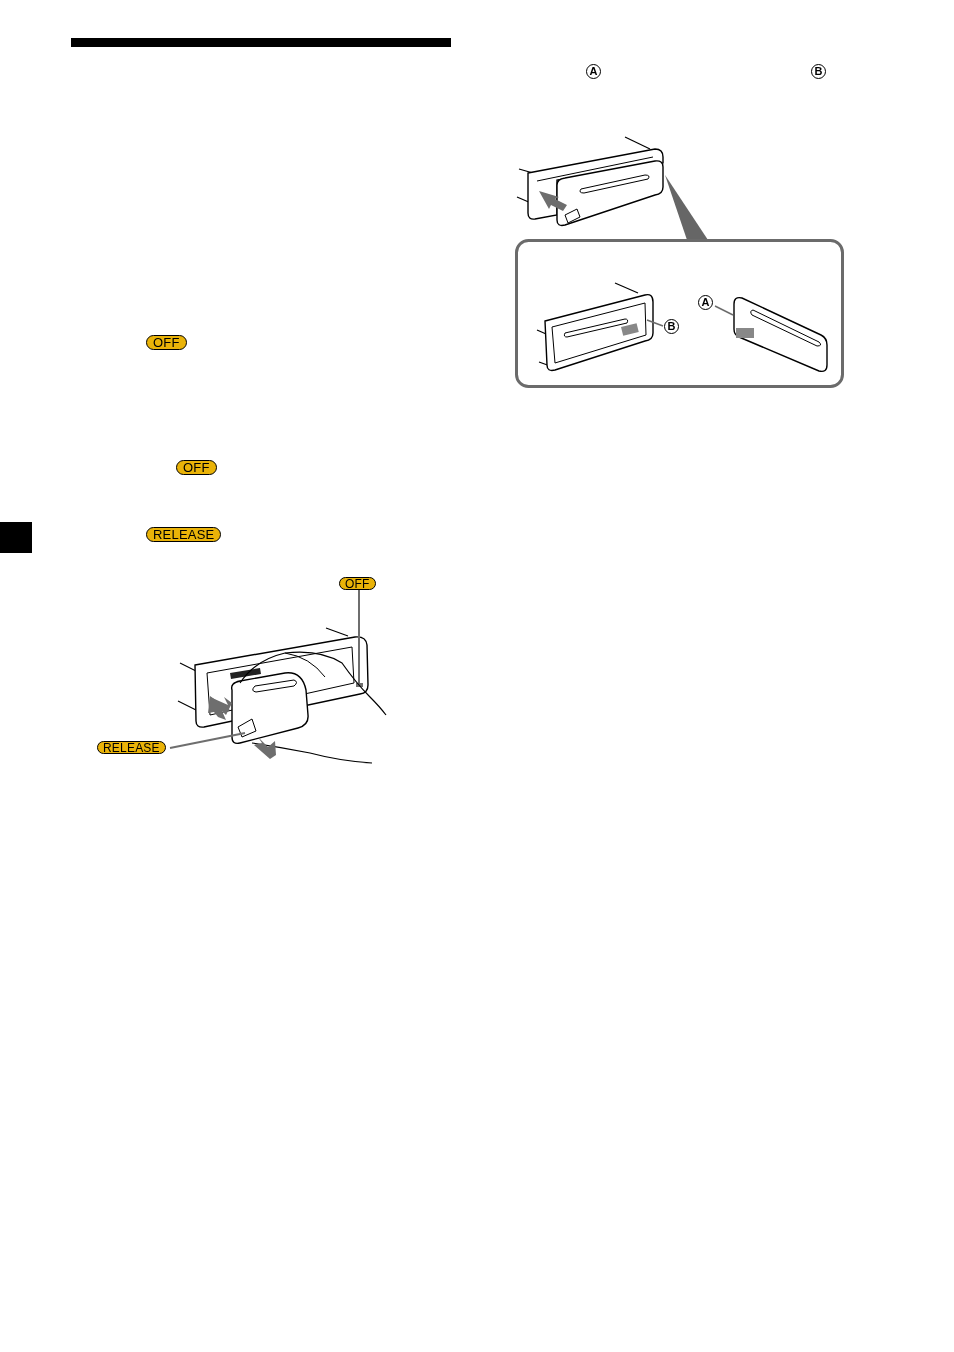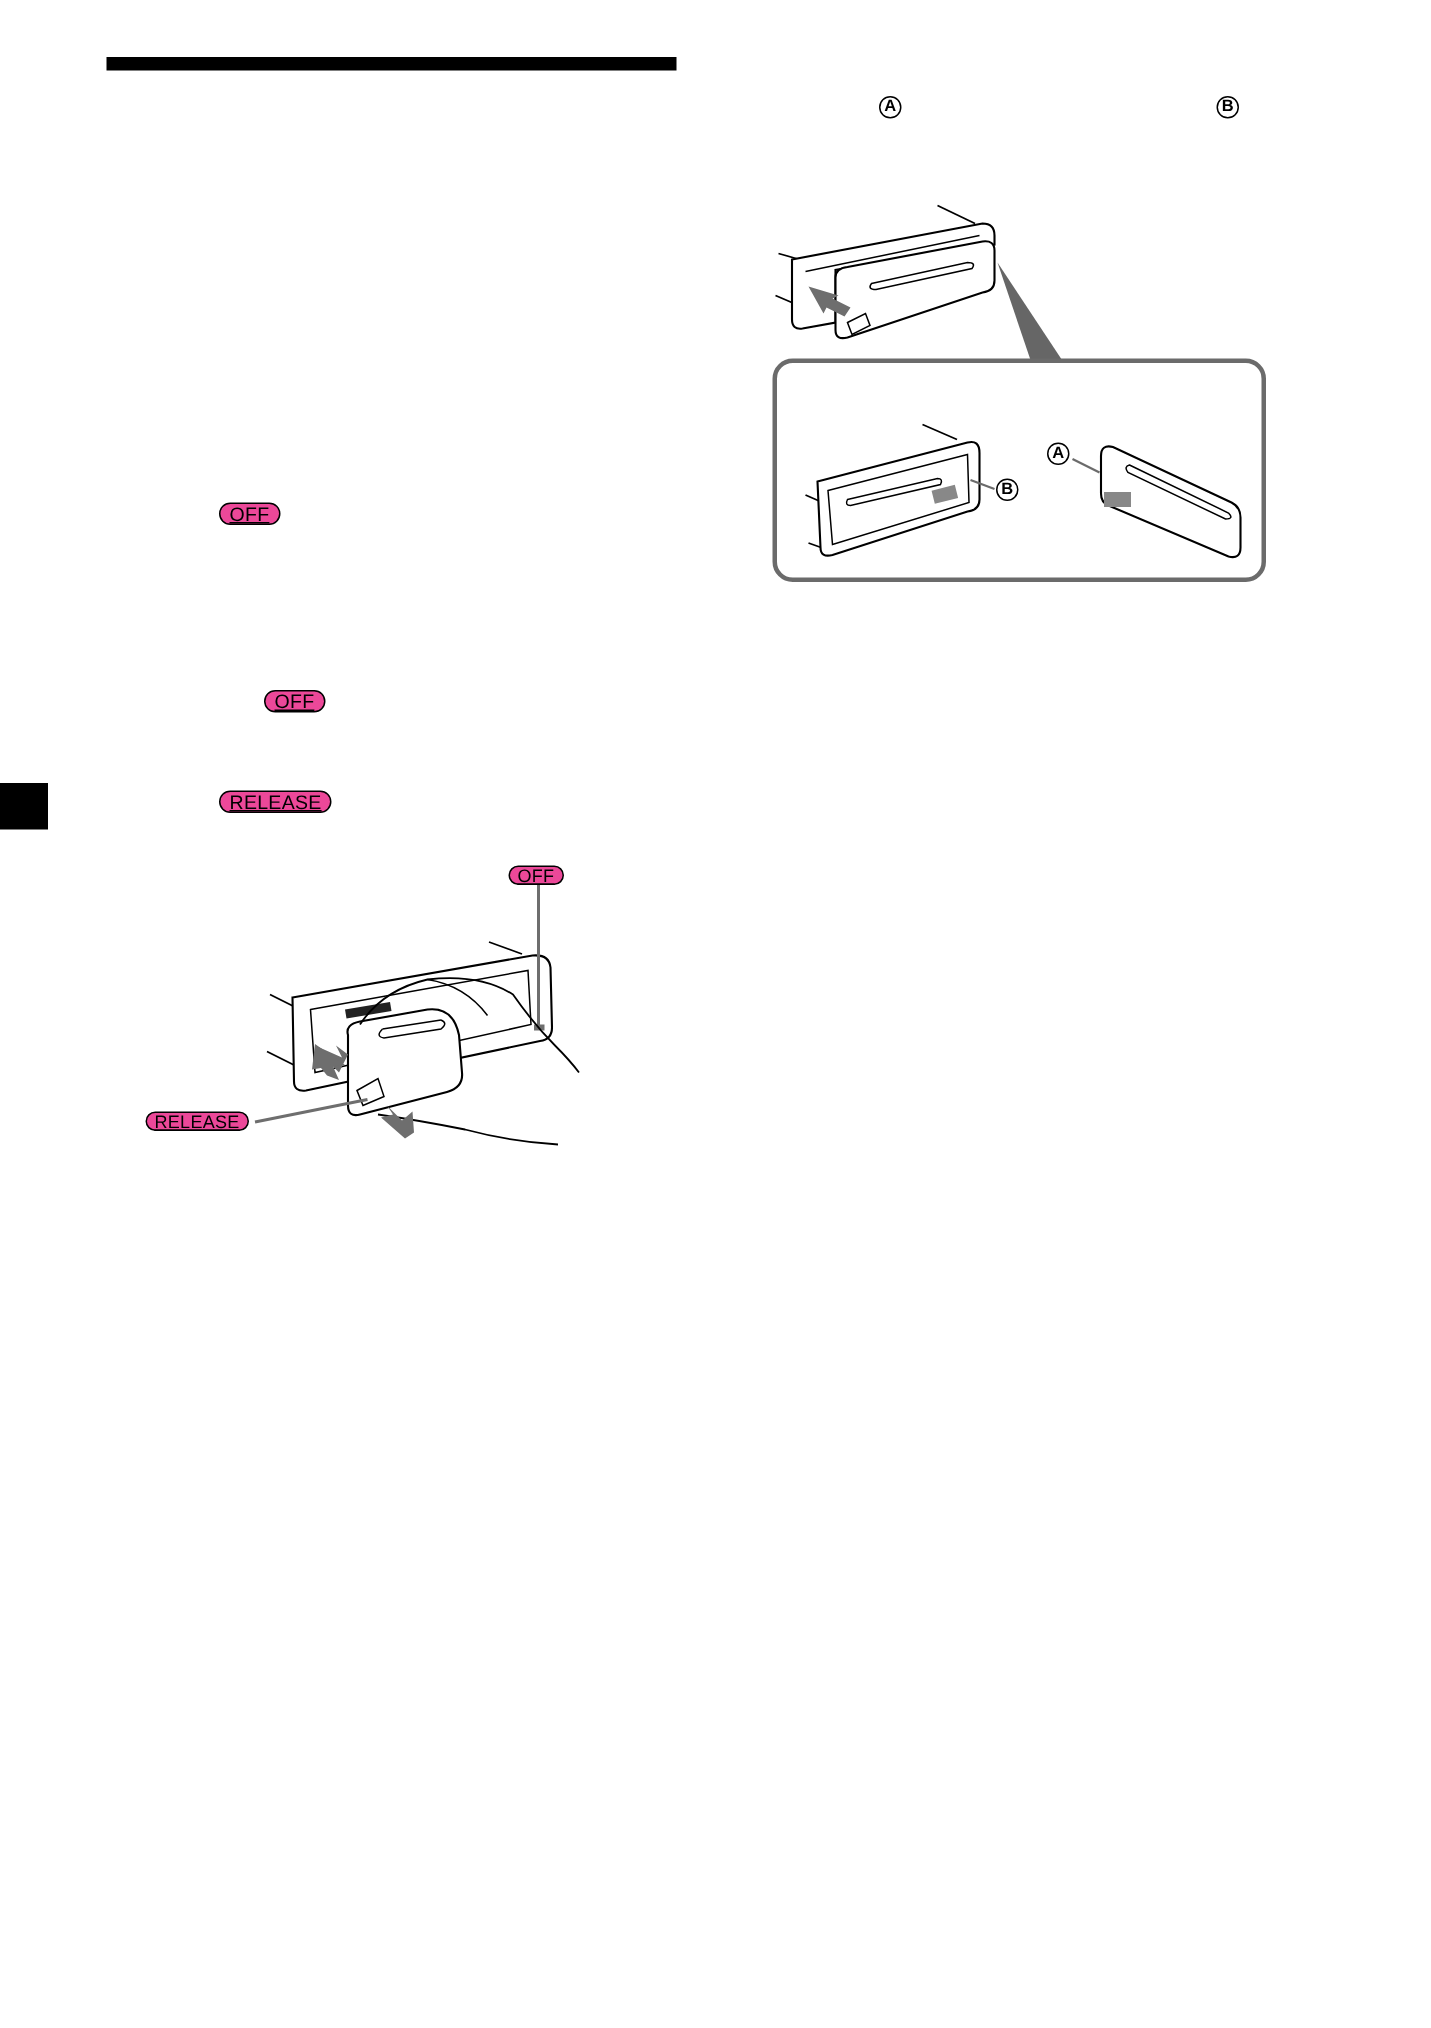--- a/index.html
+++ b/index.html
@@ -30,23 +30,22 @@
       align-items: center;
       justify-content: center;
       border: 1.3px solid #000;
       border-radius: 8px;
       font-size: 13px;
       line-height: 1;
       padding: 0 6px;
       height: 13px;
       box-sizing: content-box;
       letter-spacing: 0.2px;
-      background: #ec4899;
+      background: #eab308;
       white-space: nowrap;
-      text-decoration: underline;
     }
     .pill.small { font-size: 12px; height: 11px; border-radius: 7px; padding: 0 5px; }
     .circle-label {
       position: absolute;
       width: 15px; height: 15px;
       border: 1.5px solid #000;
       border-radius: 50%;
       display: flex; align-items: center; justify-content: center;
       font-size: 11px; font-weight: bold;
       box-sizing: border-box;

